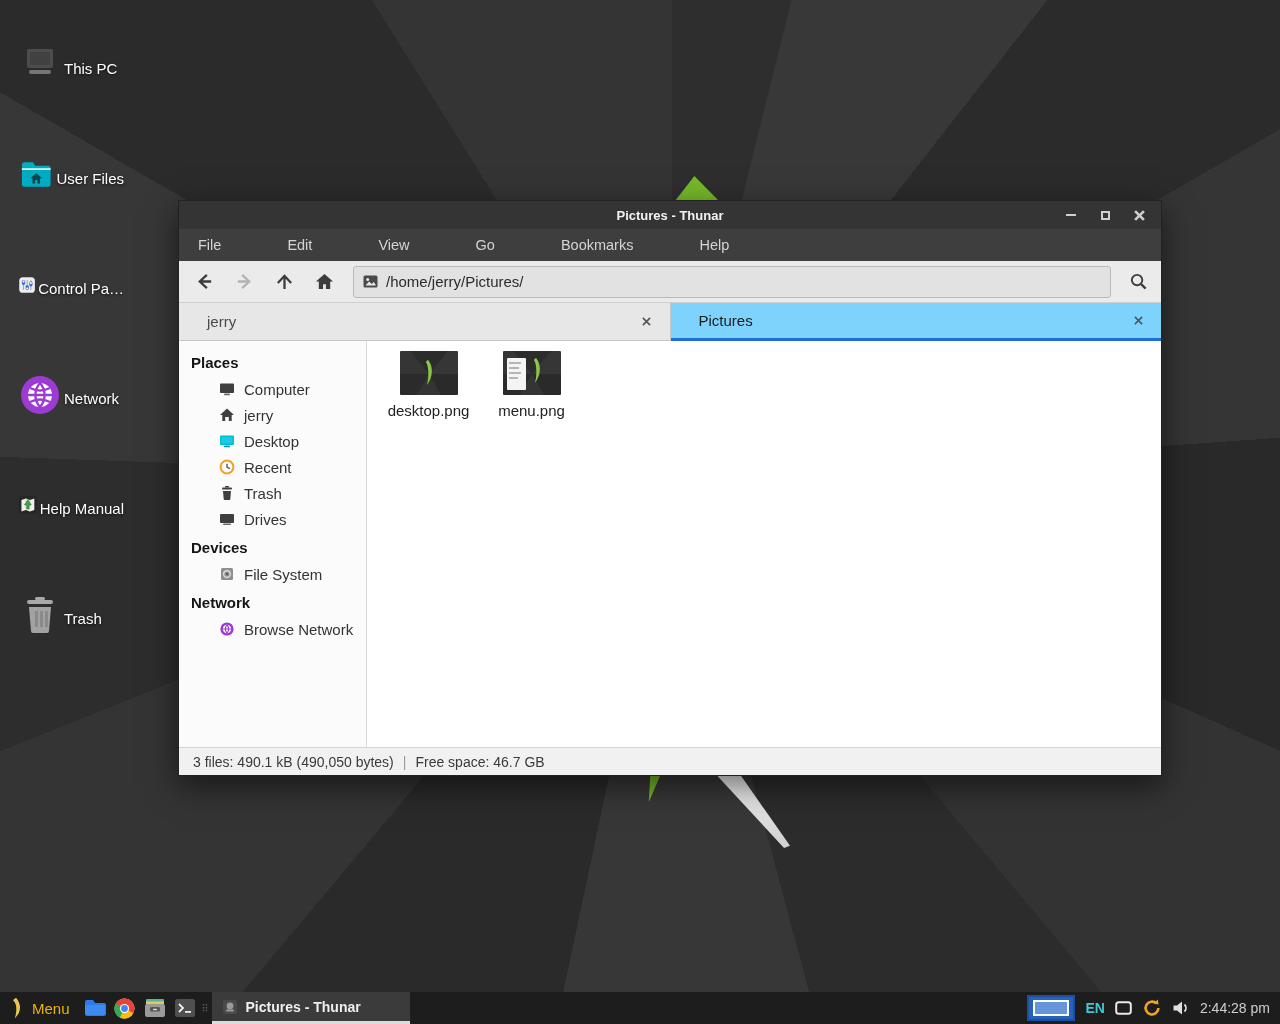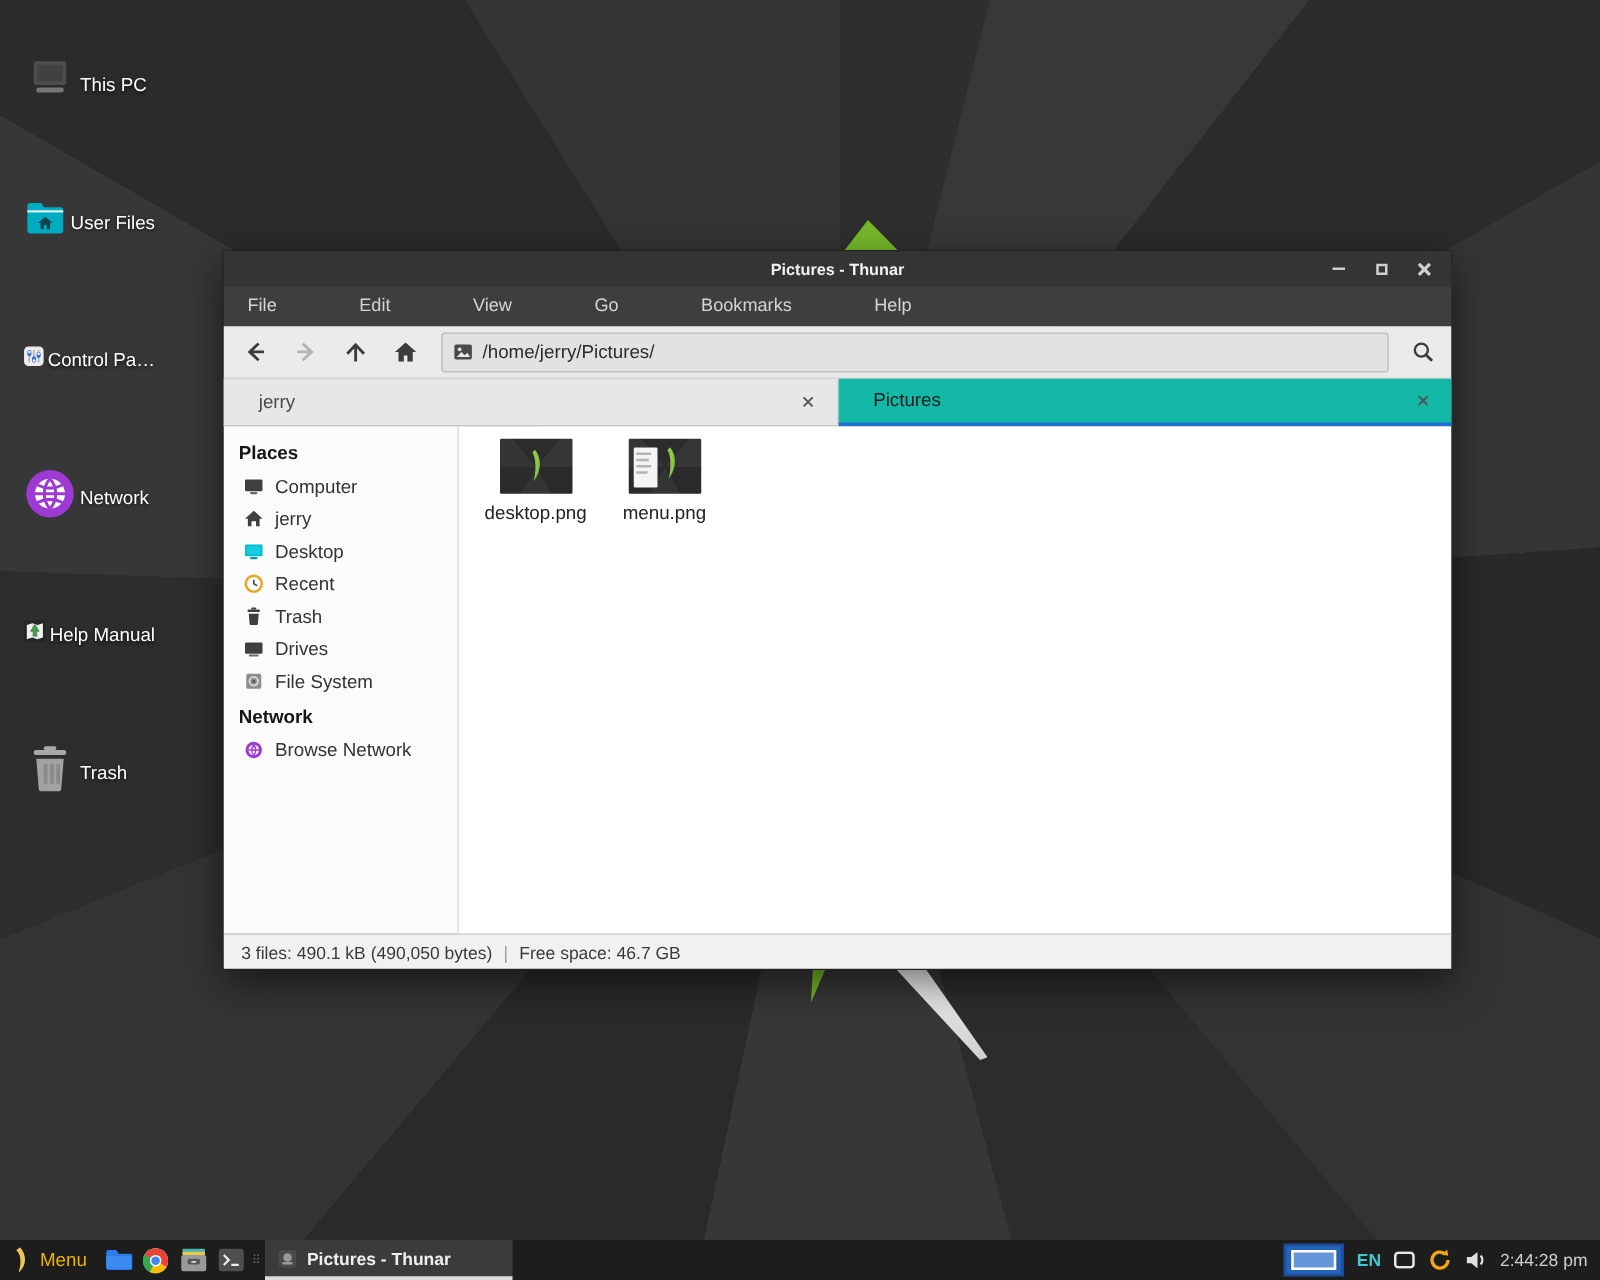--- a/index.html
+++ b/index.html
@@ -58,30 +58,30 @@
     border:1px solid #b9b9b9; border-radius:3px; display:flex; align-items:center;
     padding-left:9px; gap:8px; }
   .pathbar svg { width:15px; height:13px; flex:0 0 auto; }
   .path-text { font-size:15px; color:#2b2b2b; }
 
   .tabbar { height:38px; display:flex; flex:0 0 38px; background:#e7e7e7; }
   .tab { flex:1; display:flex; align-items:center; font-size:15px; padding:0 14px 0 28px;
     cursor:pointer; }
   .tab-inactive { background:#e7e7e7; color:#4a4a4a; border-bottom:1px solid #c6c6c6;
     border-right:1px solid #c6c6c6; }
-  .tab-active { background:#14b8a6; color:#1a1a1a; border-bottom:3px solid #1f6ed4; }
+  .tab-active { background:#7dd3fc; color:#1a1a1a; border-bottom:3px solid #1f6ed4; }
   .tab-close { margin-left:auto; width:18px; height:18px; display:flex; align-items:center;
     justify-content:center; cursor:pointer; }
   .tab-close svg { width:9px; height:9px; stroke:#555; stroke-width:1.8; }
 
   .body-row { flex:1; display:flex; min-height:0; }
   .sidebar { width:188px; background:#fbfbfb; border-right:1px solid #d9d9d9;
     padding-top:6px; overflow:hidden; }
   .side-header { font-size:15px; font-weight:bold; color:#151515; padding:7px 0 5px 12px; }
-  .side-item { height:26px; display:flex; align-items:center; gap:9px; padding-left:16px;
+  .side-item { height:26px; display:flex; align-items:center; gap:9px; padding-left:40px;
     font-size:15px; color:#333; cursor:pointer; }
   .side-item svg { width:16px; height:16px; flex:0 0 auto; }
 
   .filepane { flex:1; background:#fff; position:relative; }
   .files-row { display:flex; padding:10px 0 0 10px; }
   .file-item { width:103px; display:flex; flex-direction:column; align-items:center; cursor:pointer; }
   .thumb { width:58px; height:44px; background:#2d2d2d; position:relative; overflow:hidden;
     border-radius:1px;
     background:conic-gradient(from 0deg at 50% 52%, #2c2c2c 0 40deg, #363636 40deg 90deg,
       #2a2a2a 90deg 150deg, #343434 150deg 210deg, #2b2b2b 210deg 270deg,
@@ -313,20 +313,21 @@
         <span>Trash</span>
       </div>
       <div class="side-item">
         <svg viewBox="0 0 16 16">
           <rect x="1" y="3" width="14" height="9" rx="1" fill="#3f3f3f"></rect>
           <rect x="4" y="12.5" width="8" height="1.6" rx="0.8" fill="#6a6a6a"></rect>
         </svg>
         <span>Drives</span>
       </div>
 
+      <div class="side-header">Devices</div>
       <div class="side-item">
         <svg viewBox="0 0 16 16">
           <rect x="2" y="2" width="12" height="12" rx="1.5" fill="#8d8d8d"></rect>
           <circle cx="8" cy="8" r="3.4" fill="none" stroke="#d6d6d6" stroke-width="1.6"></circle>
           <circle cx="8" cy="8" r="1.1" fill="#4a4a4a"></circle>
         </svg>
         <span>File System</span>
       </div>
 
       <div class="side-header">Network</div>

